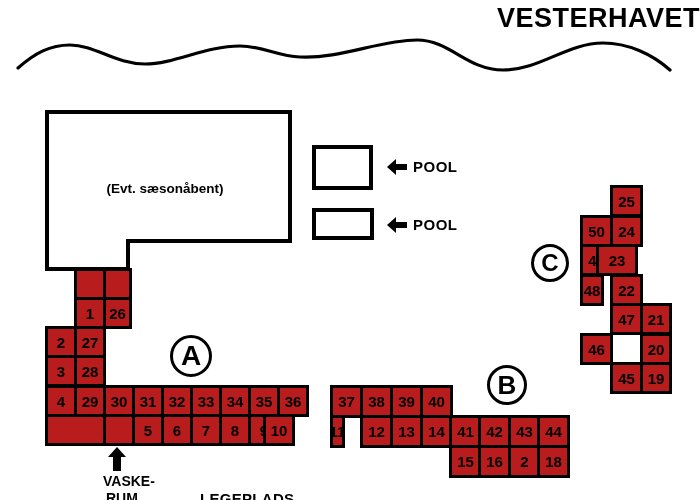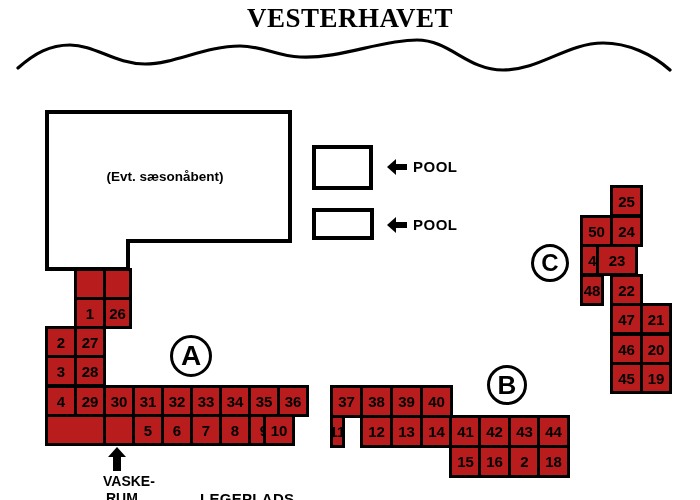--- a/index.html
+++ b/index.html
@@ -4,34 +4,34 @@
 <style>
   * { margin:0; padding:0; box-sizing:border-box; }
   html,body { background:#ffffff; }
   .stage {
     position:relative; width:700px; height:500px; overflow:hidden;
     background:#ffffff; color:#000;
     font-family:"Liberation Sans", sans-serif;
   }
   .title {
     position:absolute; top:3px; left:0; width:100%;
-    text-align:center; font-size:27px; font-weight:bold; letter-spacing:0.5px;font-family:Liberation Serif, serif;
+    text-align:right; font-size:27px; font-weight:bold; letter-spacing:0.5px;
   }
   .wave { position:absolute; left:0; top:0; }
   .rest-main {
     position:absolute; left:45px; top:110px; width:247px; height:133px;
     border:4px solid #000; background:#fff;
   }
   .rest-ext {
     position:absolute; left:45px; top:239px; width:85px; height:32px;
     border:4px solid #000; border-top:none; background:#fff;
   }
   .rest-text { position:absolute; left:40px; top:160px; width:250px; text-align:center; }
   .rest-name { font-size:16px; font-weight:bold; letter-spacing:0.5px; }
-  .rest-note { font-size:13.5px; font-weight:bold; margin-top:9px; }
+  .rest-note { font-size:13.5px; font-weight:bold; margin-top:21px; }
   .pool-rect { position:absolute; background:#fff; border:4px solid #000; }
   .pool1 { left:312px; top:145px; width:61px; height:45px; }
   .pool2 { left:312px; top:208px; width:62px; height:32px; }
   .arrow { position:absolute; }
   .pool-label { position:absolute; font-size:15px; font-weight:bold; letter-spacing:0.5px; }
   .cell {
     position:absolute; width:32px; height:32px; background:#b91c1c;
     border:3px solid #000; display:flex; align-items:center; justify-content:center;
     font-weight:bold; font-size:15px;
   }
@@ -129,21 +129,21 @@
 
   <div class="cell" style="left:610px;top:185px;width:33px">25</div>
   <div class="cell" style="left:580px;top:215px;width:33px">50</div>
   <div class="cell" style="left:610px;top:215px;width:33px">24</div>
   <div class="cell" style="left:580px;top:244px;width:33px">49</div>
   <div class="cell" style="left:596px;top:244px;width:42px">23</div>
   <div class="cell" style="left:580px;top:274px;width:24px">48</div>
   <div class="cell" style="left:610px;top:274px;width:33px">22</div>
   <div class="cell" style="left:610px;top:303px;width:33px">47</div>
   <div class="cell" style="left:640px;top:303px">21</div>
-  <div class="cell" style="left:610px;top:333px;width:33px">46</div>
+  <div class="cell" style="left:580px;top:333px;width:33px">46</div>
   <div class="cell" style="left:640px;top:333px">20</div>
   <div class="cell" style="left:610px;top:362px;width:33px">45</div>
   <div class="cell" style="left:640px;top:362px">19</div>
 
   <svg class="arrow" style="left:108px;top:447px" width="18" height="24">
       <polygon points="9,0 18,10 13,10 13,24 5,24 5,10 0,10" fill="#000"></polygon>
     </svg>
   <div class="small-label" style="left:103px;top:473px">VASKE-</div>
   <div class="small-label" style="left:106px;top:490px">RUM</div>
 

